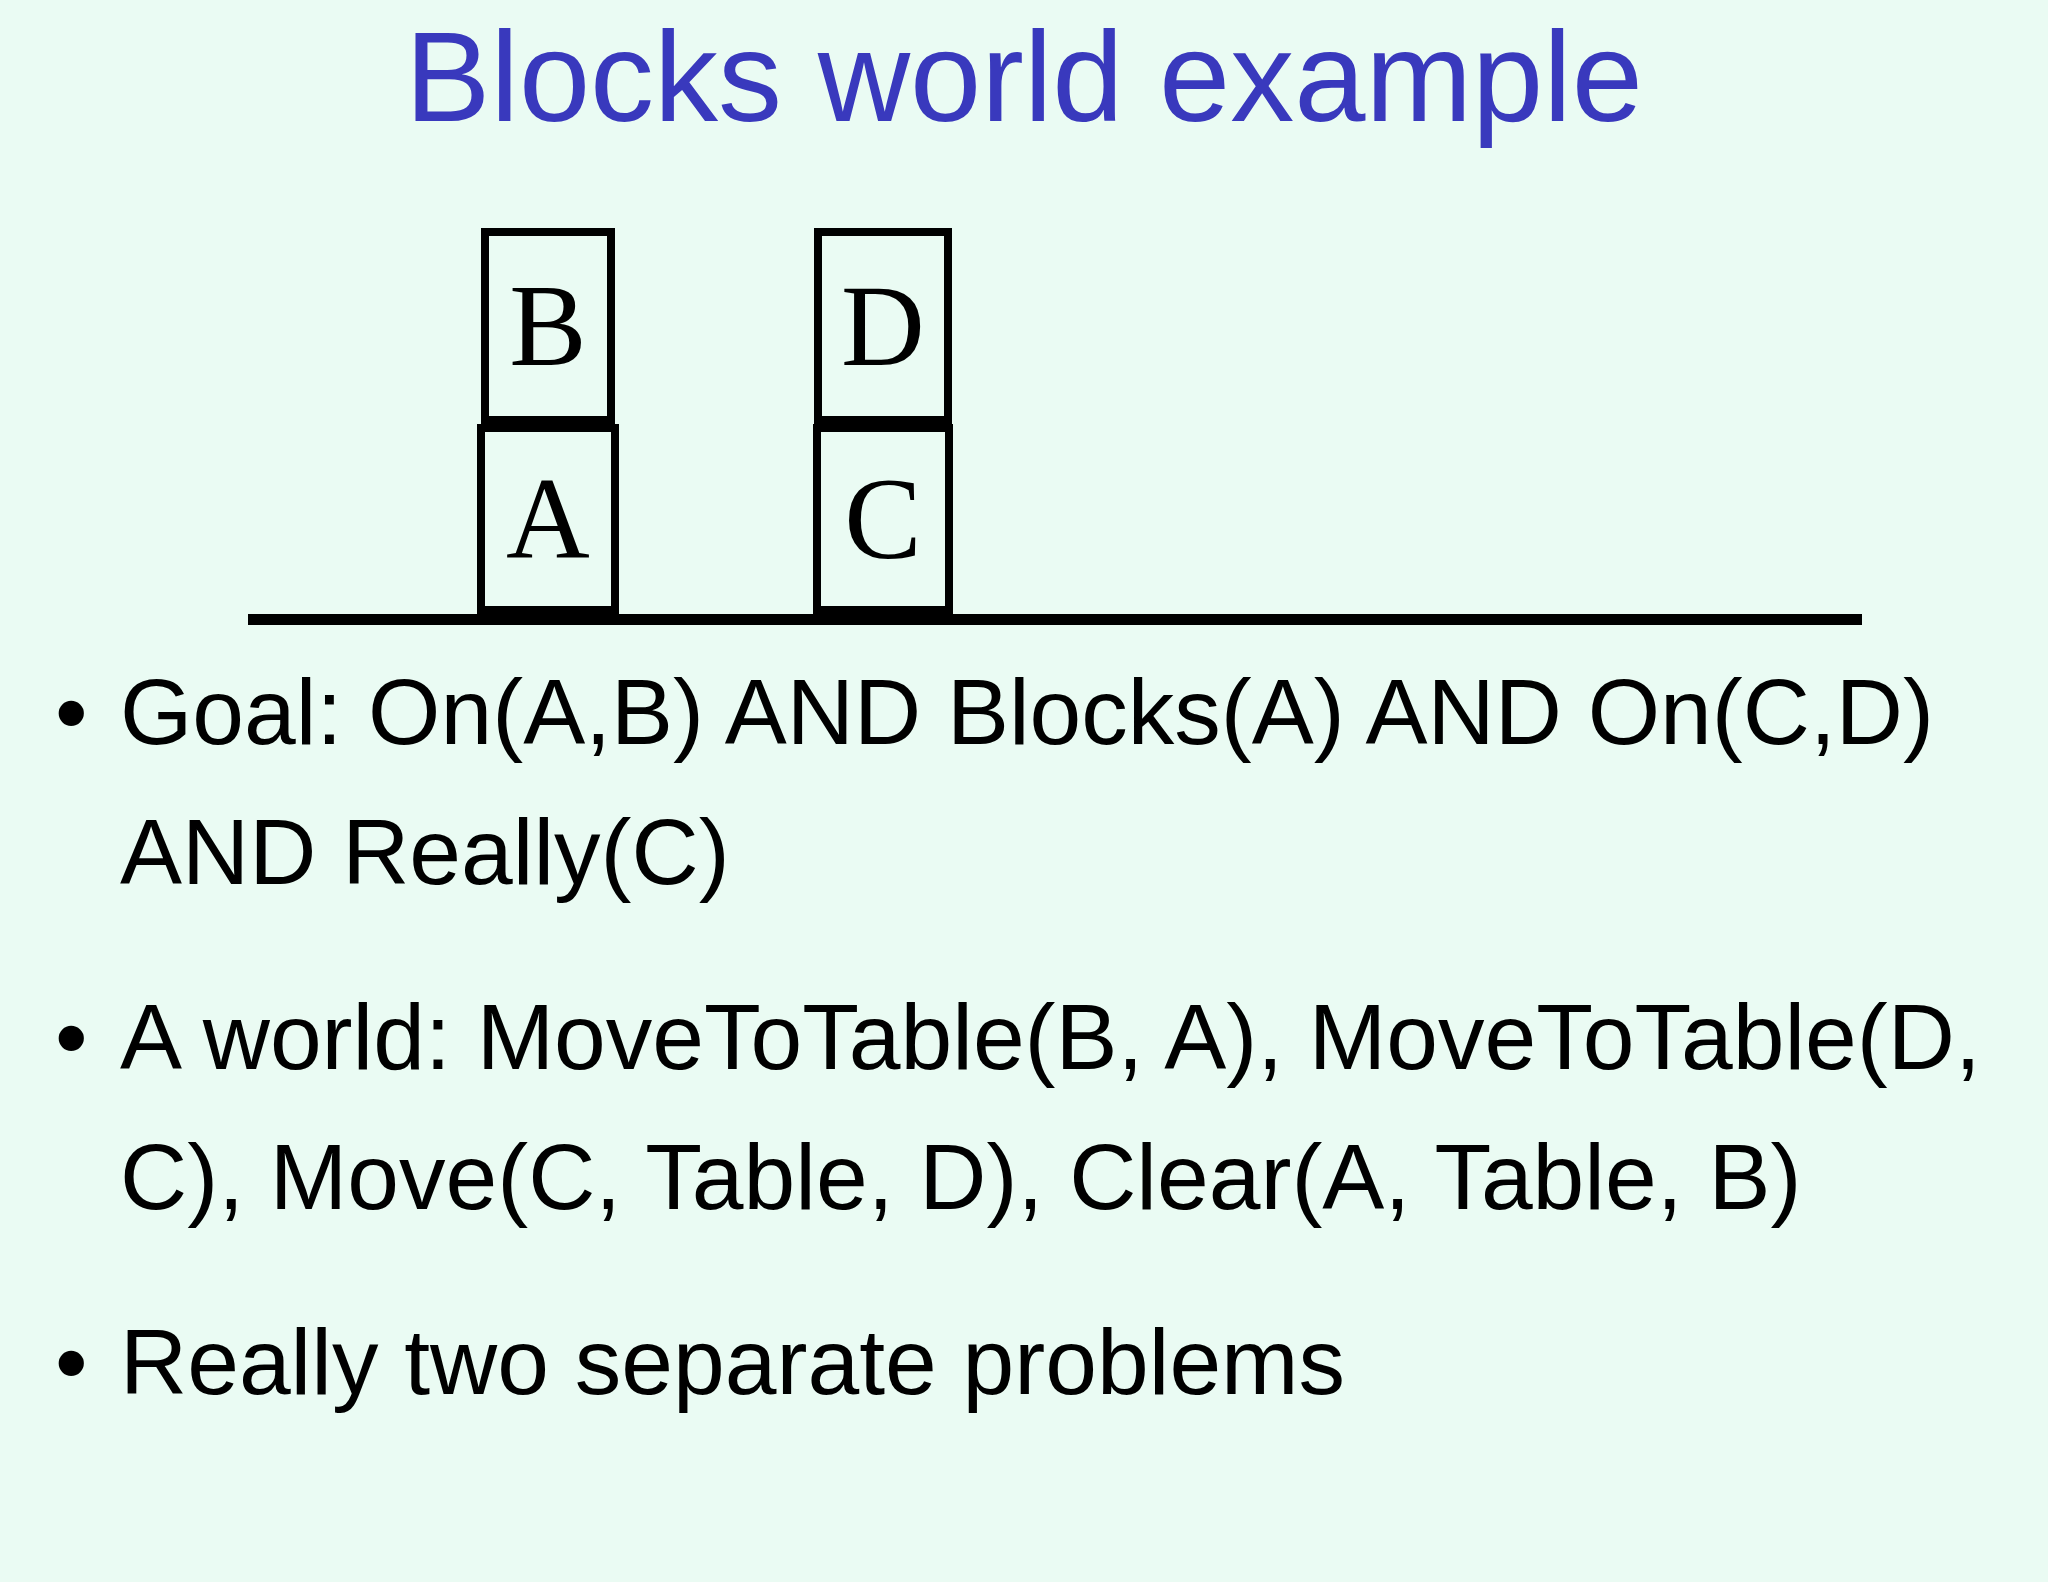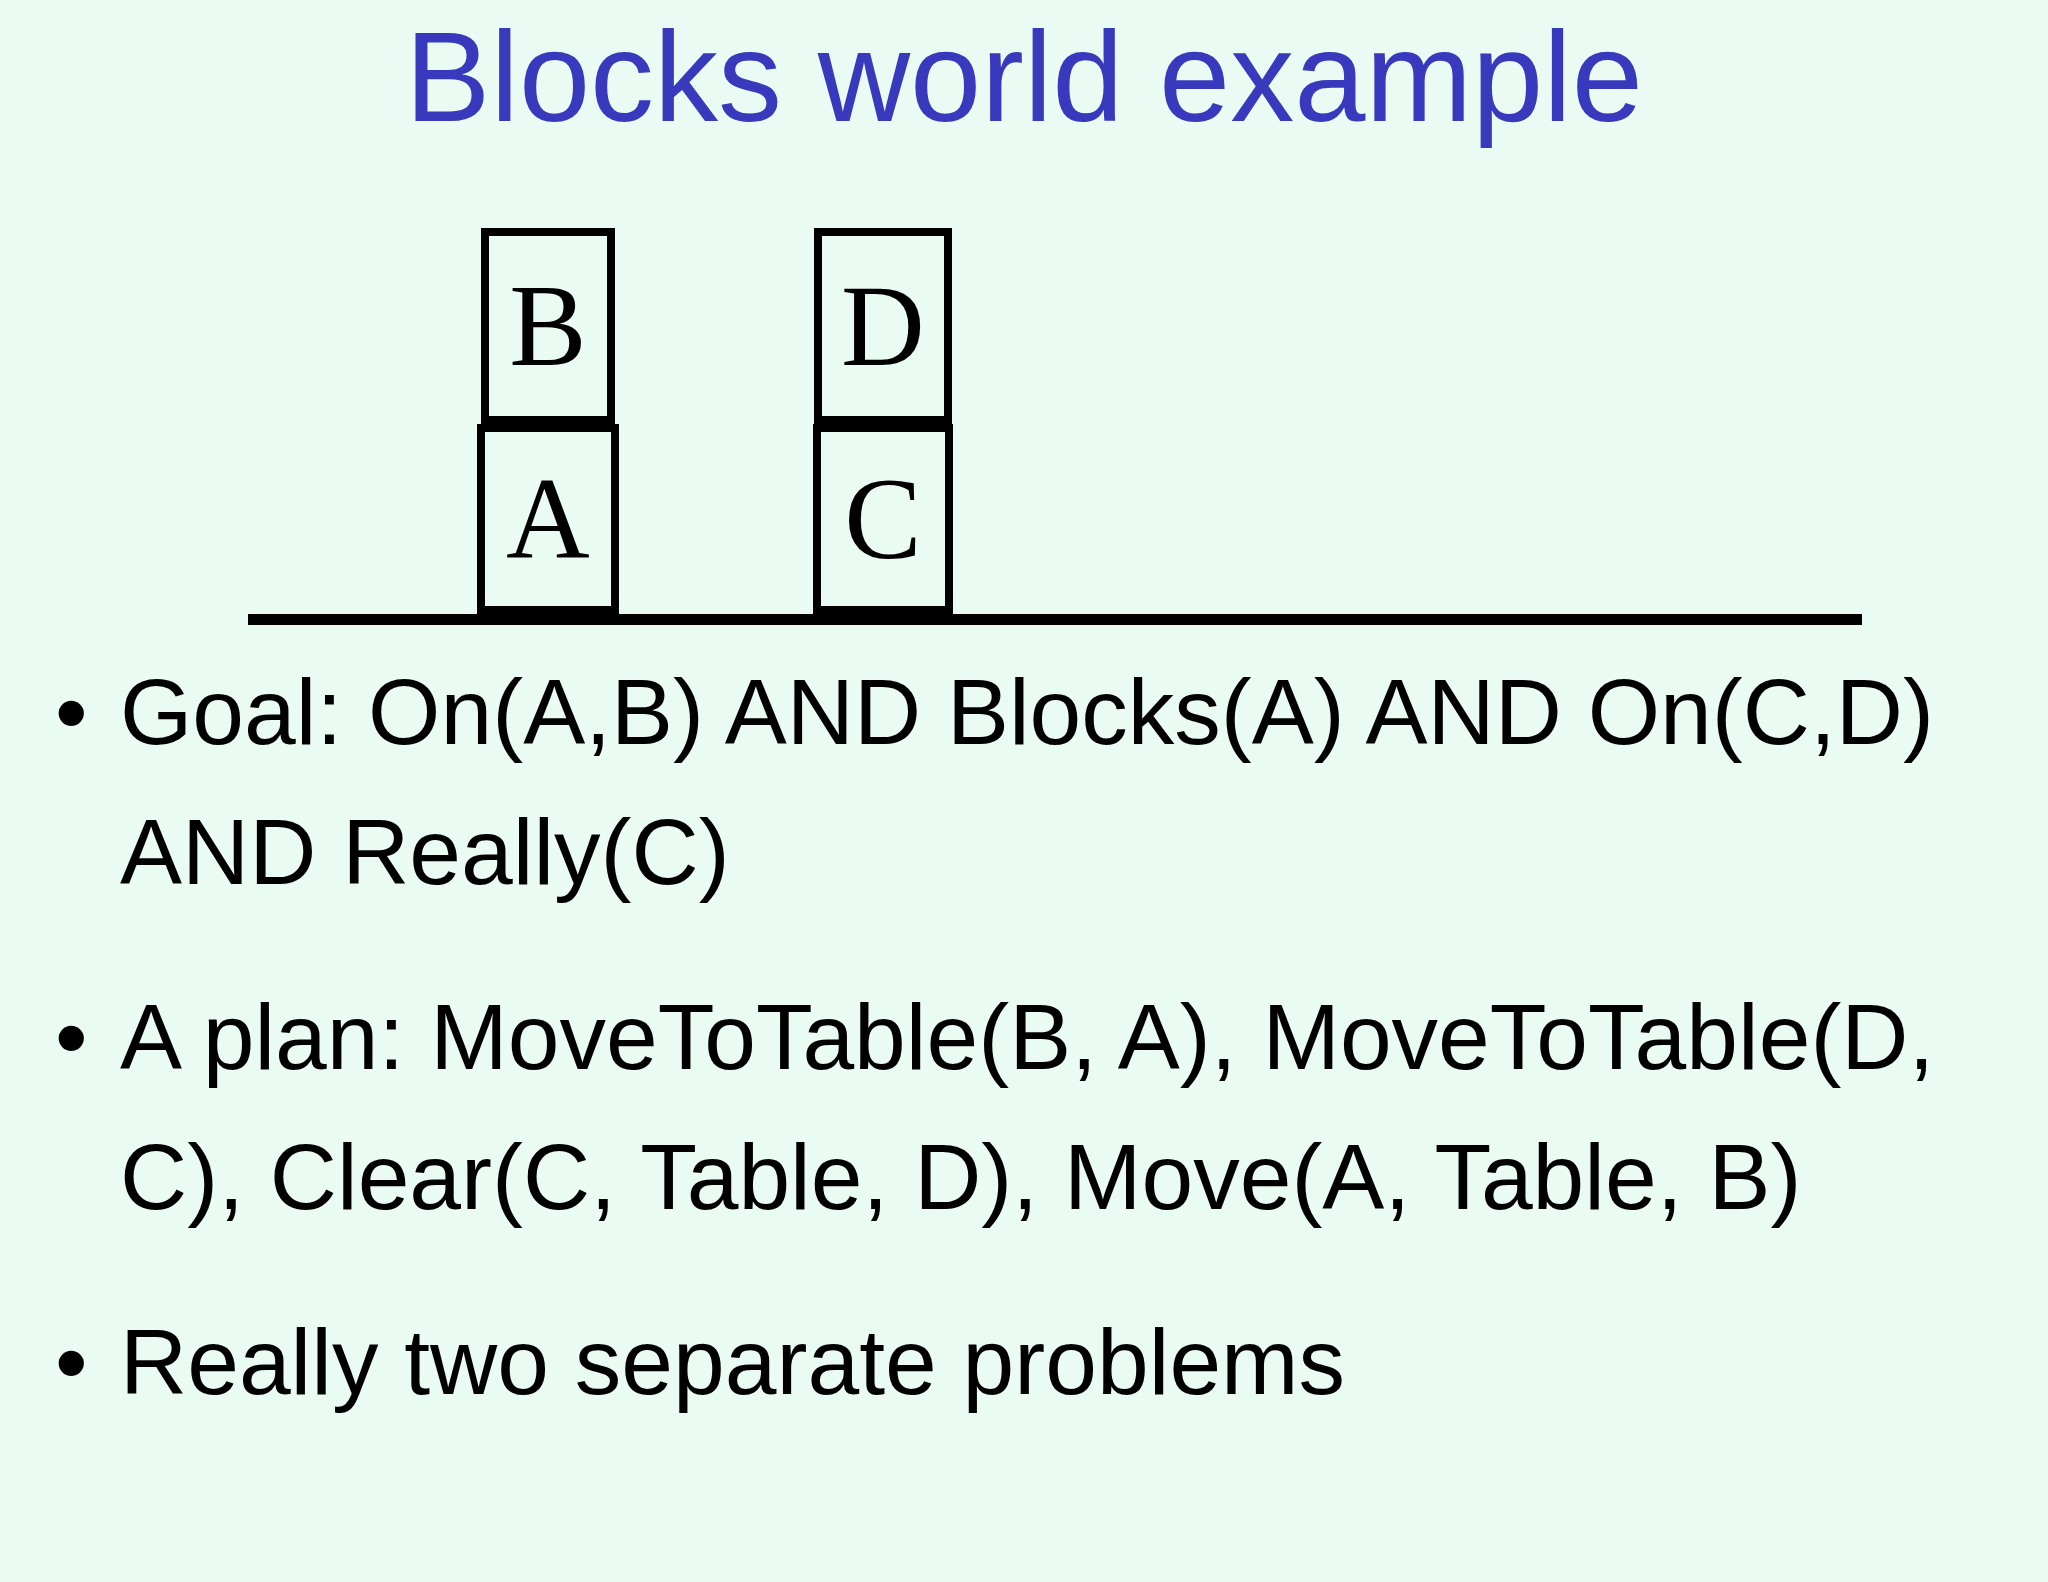--- a/index.html
+++ b/index.html
@@ -98,22 +98,22 @@
   <div class="table-line"></div>
 
   <ul class="bullets">
     <li class="bullet-item">
       <span class="bullet-dot">•</span>
       <div class="bullet-line">Goal: On(A,B) AND Blocks(A) AND On(C,D)</div>
       <div class="bullet-line">AND Really(C)</div>
     </li>
     <li class="bullet-item">
       <span class="bullet-dot">•</span>
-      <div class="bullet-line">A plan: MoveToTable(B, A), MoveToTable(D,</div>
-      <div class="bullet-line">C), Clear(C, Table, D), Move(A, Table, B)</div>
+      <div class="bullet-line">A world: MoveToTable(B, A), MoveToTable(D,</div>
+      <div class="bullet-line">C), Move(C, Table, D), Clear(A, Table, B)</div>
     </li>
     <li class="bullet-item">
       <span class="bullet-dot">•</span>
       <div class="bullet-line">Really two separate problems</div>
     </li>
   </ul>
 
 </div>
 
 </body></html>

